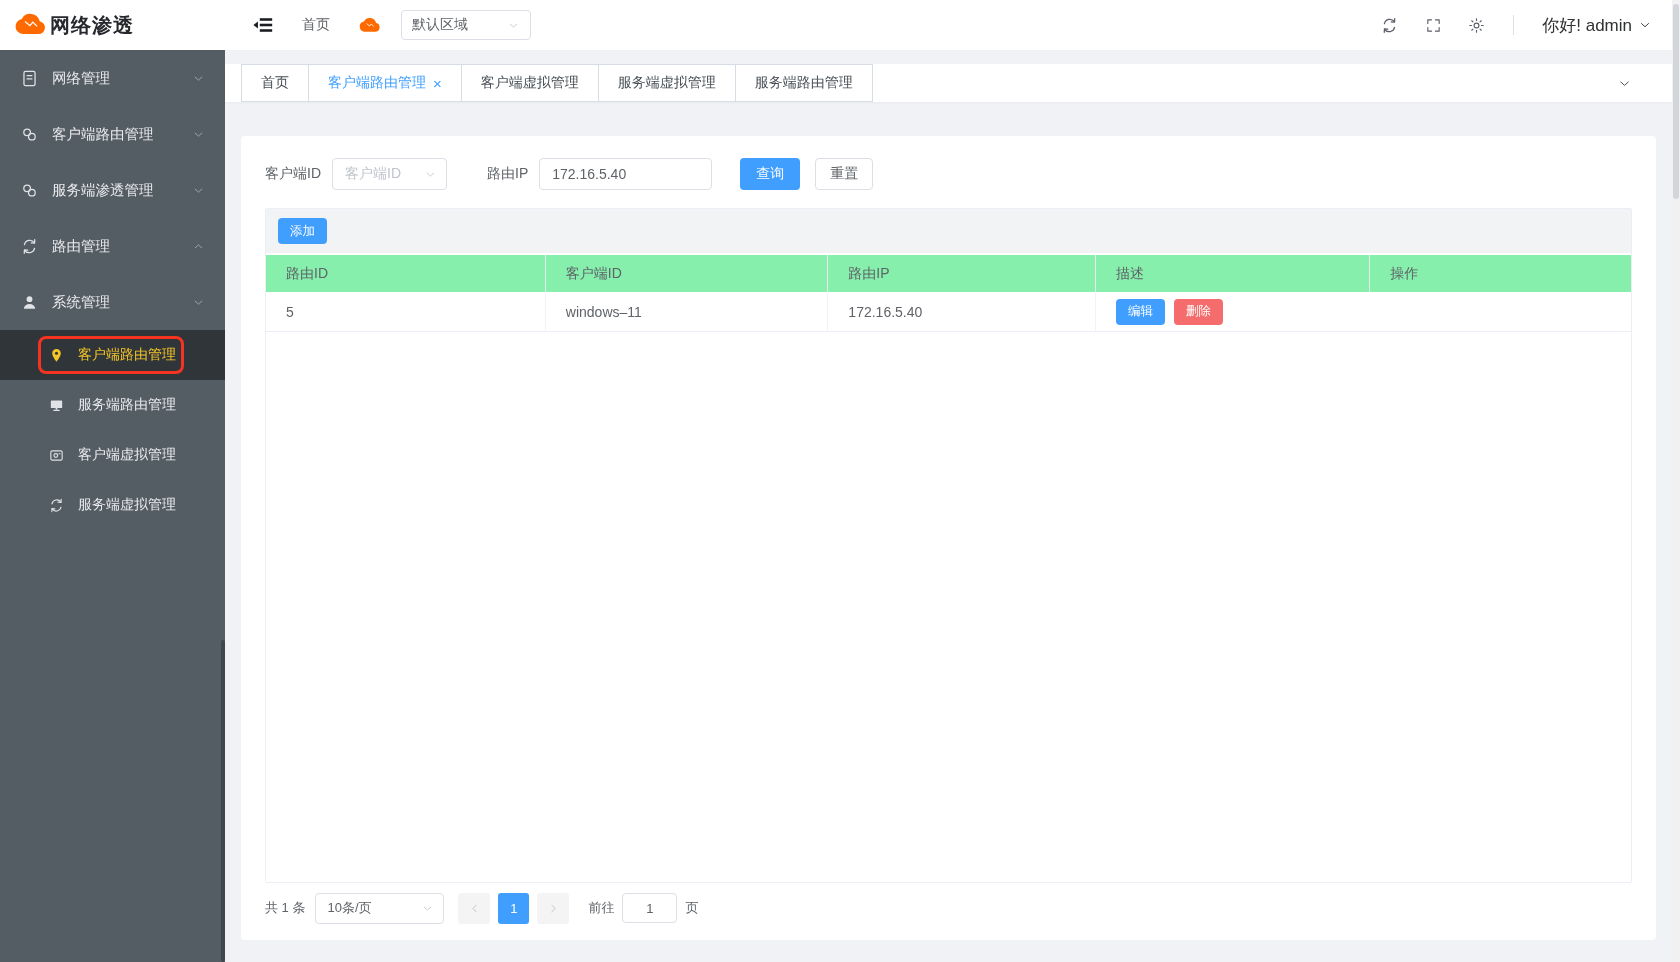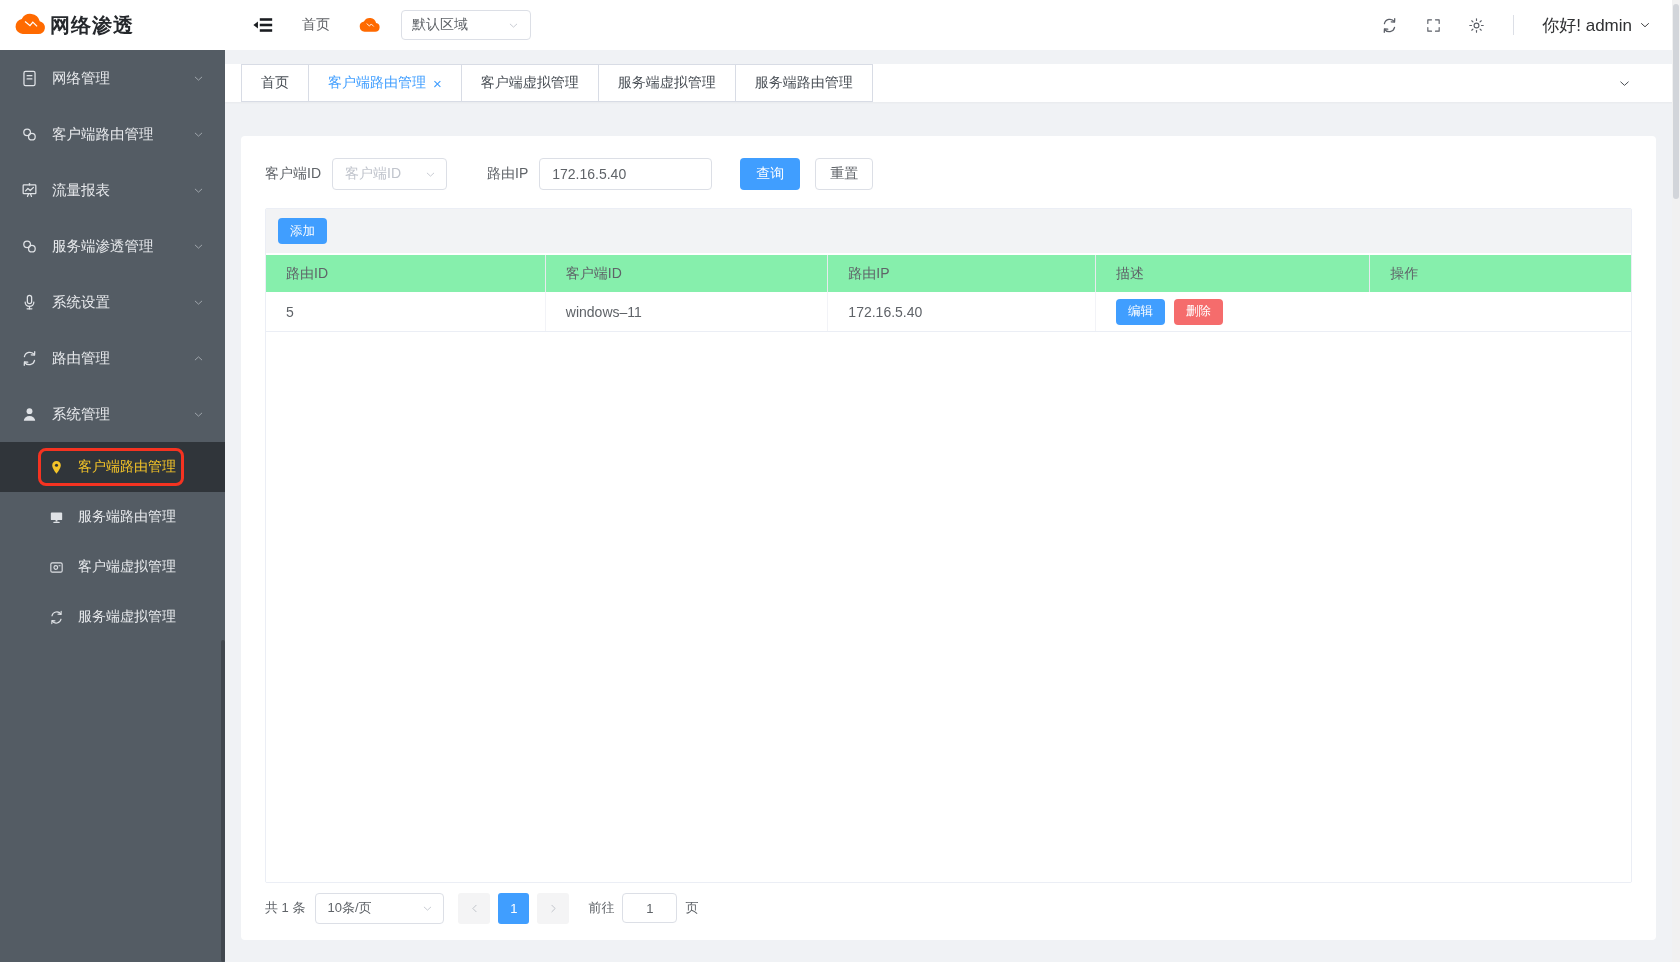--- a/index.html
+++ b/index.html
@@ -180,57 +180,32 @@
         <svg class="st mi-icon" viewBox="0 0 24 24">
             <circle cx="9" cy="9.3" r="4.2"></circle>
             <circle cx="15" cy="14.7" r="4.2"></circle>
           </svg>
         <span>客户端路由管理</span>
         <svg class="st chev" viewBox="0 0 24 24" stroke-width="2.2">
             <polyline points="6,9.5 12,15 18,9.5"></polyline>
           </svg>
       </div>
 
-      <div class="menu-item">
-        <svg class="st mi-icon" viewBox="0 0 24 24">
-            <rect x="4" y="5" width="16" height="11" rx="1"></rect>
-            <polyline points="7,12.5 10,9.5 13,12 17,8"></polyline>
-            <line x1="12" y1="3.2" x2="12" y2="5"></line>
-            <line x1="9.5" y1="19.5" x2="10.8" y2="16"></line>
-            <line x1="14.5" y1="19.5" x2="13.2" y2="16"></line>
-          </svg>
-        <span>流量报表</span>
-        <svg class="st chev" viewBox="0 0 24 24" stroke-width="2.2">
-            <polyline points="6,9.5 12,15 18,9.5"></polyline>
-          </svg>
-      </div>
 
       <div class="menu-item">
         <svg class="st mi-icon" viewBox="0 0 24 24">
             <circle cx="9" cy="9.3" r="4.2"></circle>
             <circle cx="15" cy="14.7" r="4.2"></circle>
           </svg>
         <span>服务端渗透管理</span>
         <svg class="st chev" viewBox="0 0 24 24" stroke-width="2.2">
             <polyline points="6,9.5 12,15 18,9.5"></polyline>
           </svg>
       </div>
 
-      <div class="menu-item">
-        <svg class="st mi-icon" viewBox="0 0 24 24">
-            <rect x="9.3" y="3" width="5.4" height="10.5" rx="2.7"></rect>
-            <path d="M6.5 11.5a5.5 5.5 0 0 0 11 0"></path>
-            <line x1="12" y1="17" x2="12" y2="20"></line>
-            <line x1="9" y1="20" x2="15" y2="20"></line>
-          </svg>
-        <span>系统设置</span>
-        <svg class="st chev" viewBox="0 0 24 24" stroke-width="2.2">
-            <polyline points="6,9.5 12,15 18,9.5"></polyline>
-          </svg>
-      </div>
 
       <div class="menu-item">
         <svg class="st mi-icon" viewBox="0 0 24 24">
             <path d="M18.2 7.2A7 7 0 0 0 5.6 9.6"></path>
             <polyline points="18.6,3.4 18.4,7.6 14.2,7.3"></polyline>
             <path d="M5.8 16.8a7 7 0 0 0 12.6-2.4"></path>
             <polyline points="5.4,20.6 5.6,16.4 9.8,16.7"></polyline>
           </svg>
         <span>路由管理</span>
         <svg class="st chev" viewBox="0 0 24 24" stroke-width="2.2">

